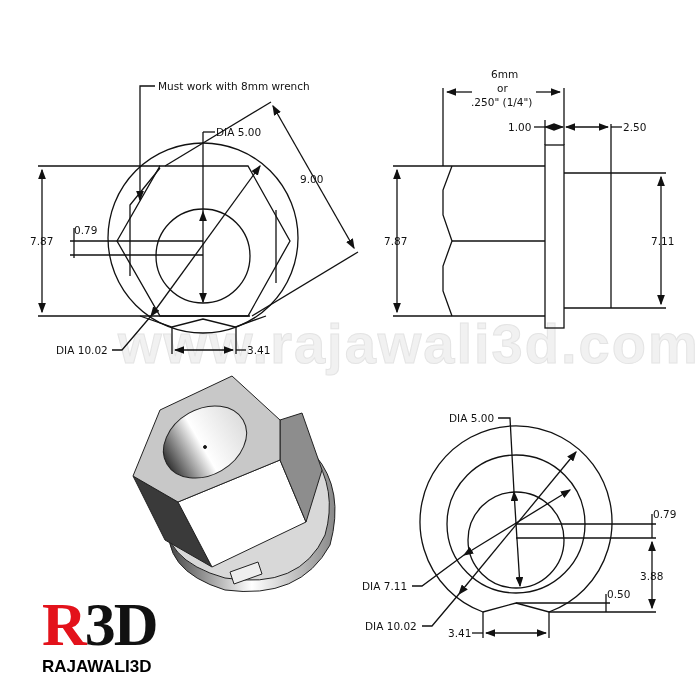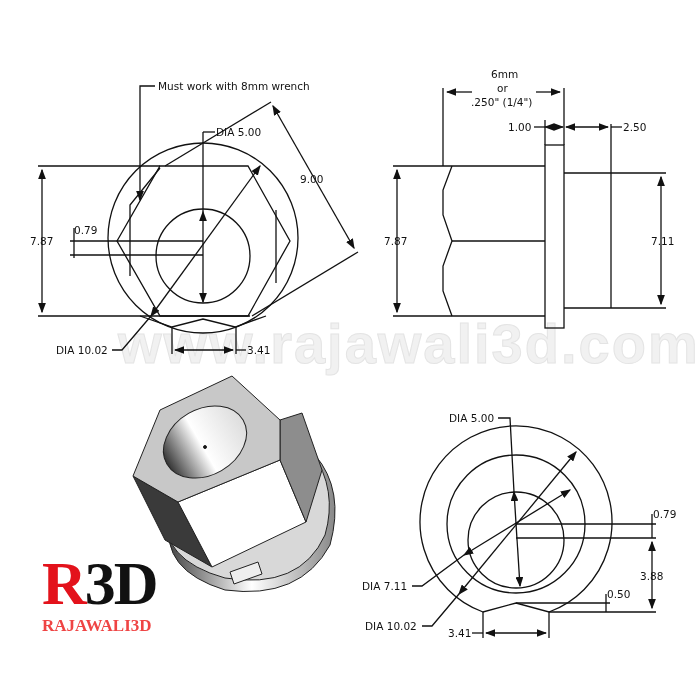--- a/index.html
+++ b/index.html
@@ -1,25 +1,25 @@
 <!DOCTYPE html>
 <html><head>
 <meta charset="utf-8">
 <style>
   html, body { margin:0; padding:0; background:#ffffff; }
   #stage { position:relative; width:700px; height:700px; overflow:hidden; background:#fff; }
   svg { position:absolute; left:0; top:0; }
   .ln { stroke:#111; stroke-width:1.3; fill:none; }
   .lbl { font-family:"DejaVu Sans", sans-serif; font-size:10.5px; fill:#111; }
   .wm { font-family:"Liberation Sans", sans-serif; font-size:56px; font-weight:bold; fill:#f1f1f1; stroke:#e4e4e4; stroke-width:1; letter-spacing:2px; }
-  #logo { position:absolute; left:42px; top:552px; }
+  #logo { position:absolute; left:42px; top:593px; }
   #logo .big { font-family:"Liberation Serif", serif; font-weight:bold; font-size:62px; line-height:62px; letter-spacing:-2px; }
   #logo .r { color:#e3121b; }
   #logo .d { color:#111; }
-  #logo .sub { font-family:Liberation Serif, serif; font-weight:bold; font-size:17px; color:#ef4444; letter-spacing:0px; margin-top:2px; }
+  #logo .sub { font-family:Liberation Sans, sans-serif; font-weight:bold; font-size:17px; color:#000000; letter-spacing:0px; margin-top:2px; }
 </style>
 </head>
 <body>
 
 <div id="stage">
 <svg width="700" height="700" viewBox="0 0 700 700">
   <defs>
     <marker id="ar" markerWidth="8" markerHeight="6" refX="7" refY="3" orient="auto">
       <path d="M0,0 L8,3 L0,6 z" fill="#111"></path>
     </marker>

